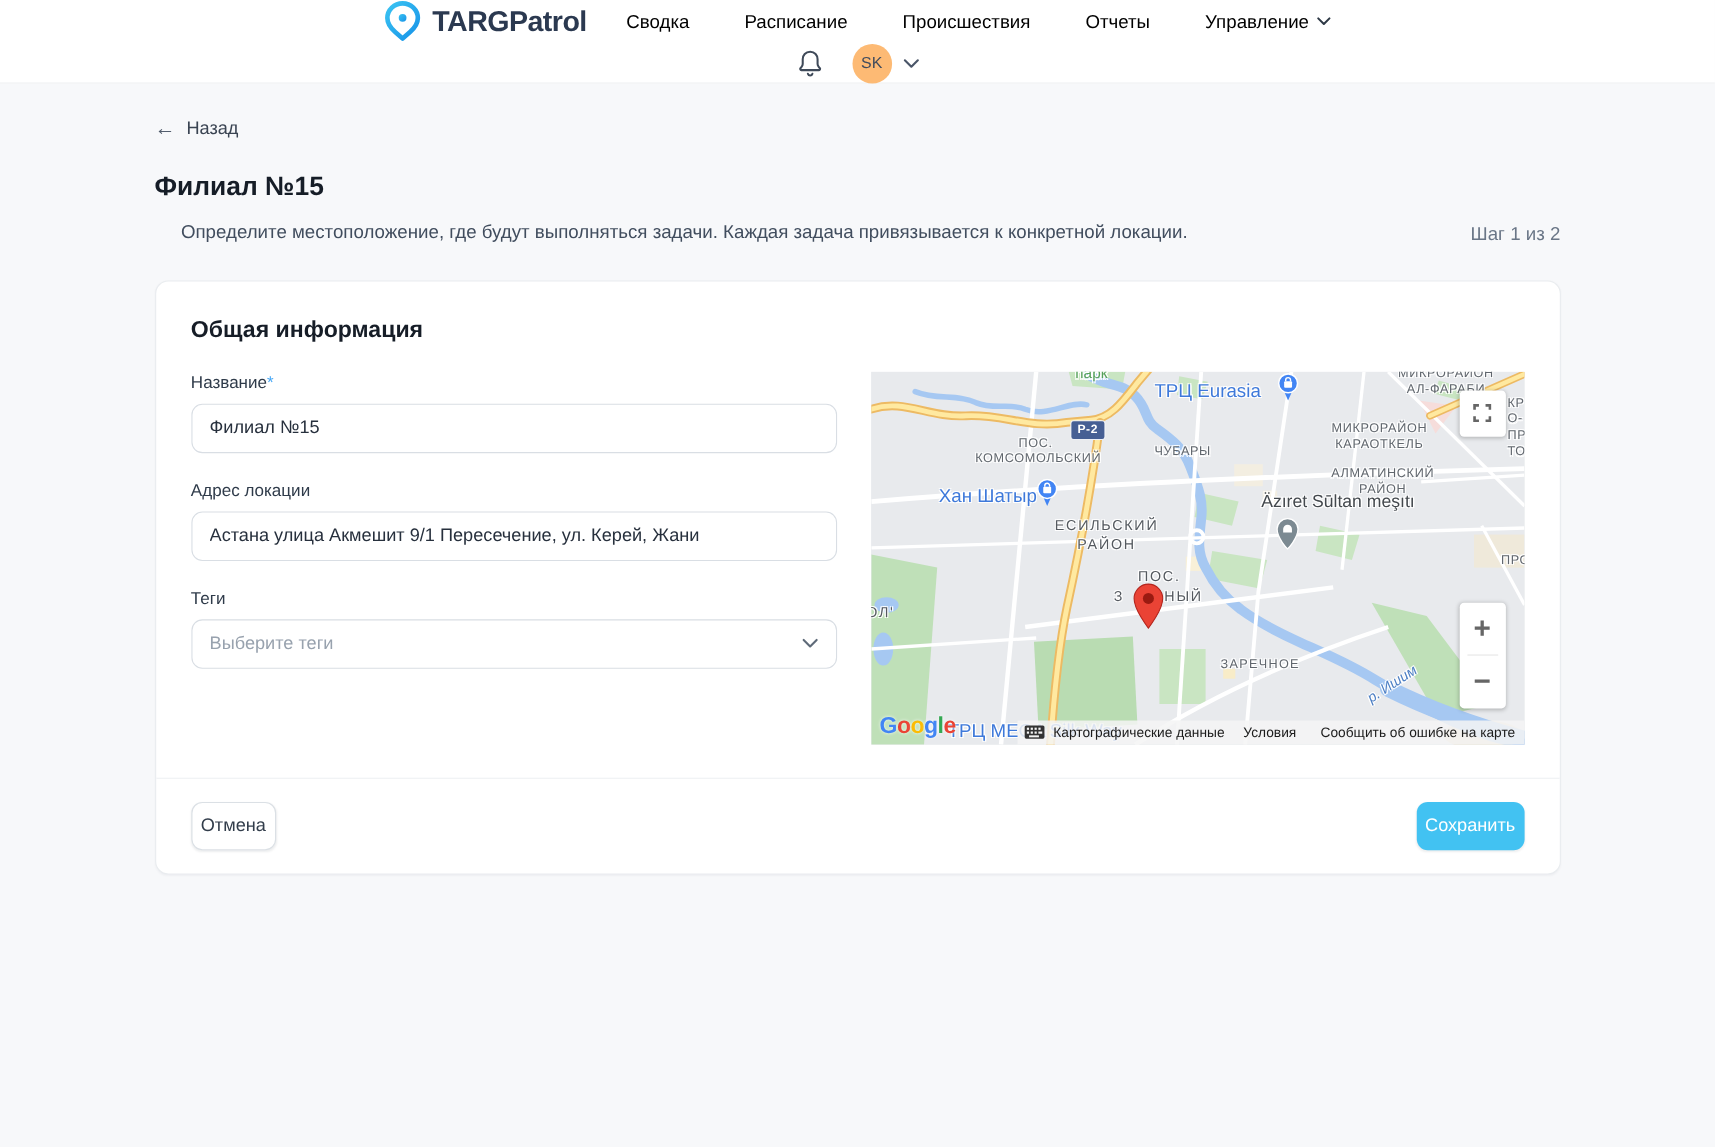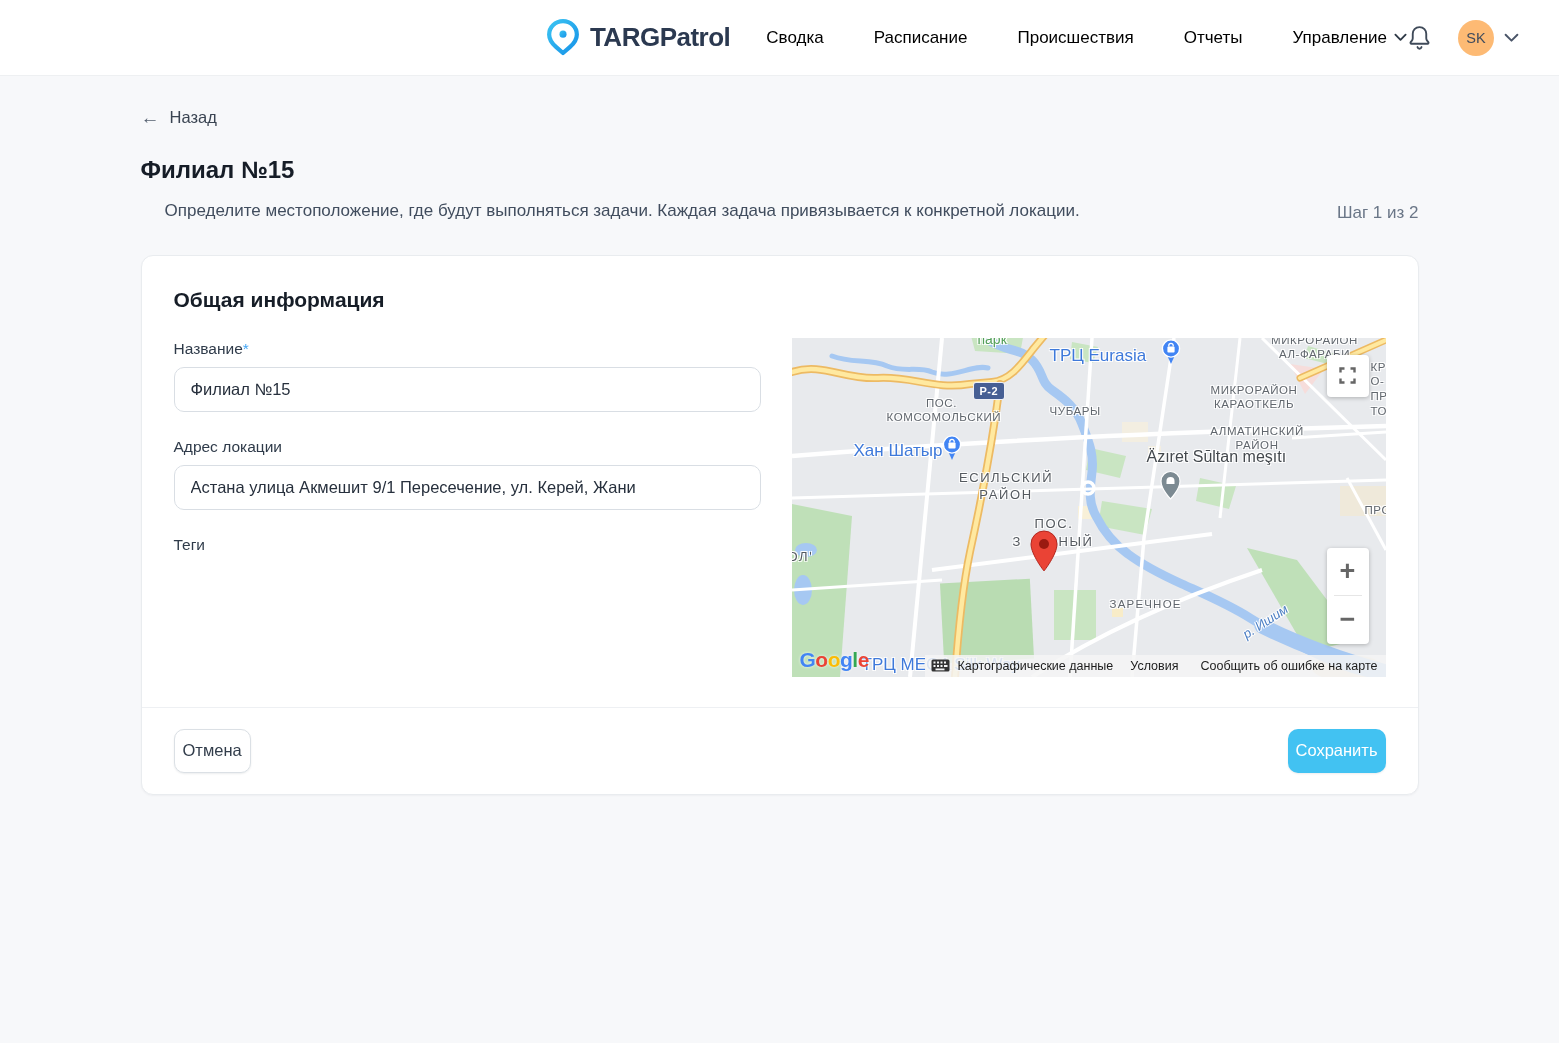--- a/index.html
+++ b/index.html
@@ -1,21 +1,21 @@
 <!DOCTYPE html>
 <html><head>
 <meta charset="utf-8">
 <style>
   * { margin:0; padding:0; box-sizing:border-box; }
   html,body { width:1559px; height:1043px; }
   body { background:#f7f8fa; font-family:"Liberation Sans", sans-serif; color:#1b2430; }
 
   
   .topbar { height:76px; background:#fff; border-bottom:1px solid #eef0f2;
-            display:flex; align-items:center; justify-content:flex-end; padding:0 40px; }
+            display:flex; align-items:center; justify-content:center; padding:0 40px;flex-direction:column; }
   .topbar-left { display:flex; align-items:center; }
   .brand { display:flex; align-items:center; cursor:pointer; }
   .brand-name { font-size:26px; font-weight:800; color:#2b3950; letter-spacing:-0.5px; margin-left:10px; }
   .mainnav { display:flex; align-items:center; gap:50px; margin-left:36px; }
   .nav-item { font-size:17px; color:#000000; font-weight:500; cursor:pointer; text-decoration:none;
               display:inline-flex; align-items:center; gap:7px; }
   .topbar-right { display:flex; align-items:center; }
   .bell-btn { background:none; border:none; cursor:pointer; display:flex; margin-right:26px; }
   .avatar { width:36px; height:36px; border-radius:50%; background:#fdba74; color:#414c5d;
             font-size:14.5px; font-weight:400; display:flex; align-items:center; justify-content:center; cursor:pointer; }
@@ -160,20 +160,28 @@
           <input class="text-input" type="text" value="Филиал №15" style="">
         </div>
 
         <div class="field">
           <label class="field-label">Адрес локации</label>
           <input class="text-input" type="text" value="Астана улица Акмешит 9/1 Пересечение, ул. Керей, Жани" style="">
         </div>
 
         <div class="field">
           <label class="field-label">Теги</label>
+          <div class="select-box">
+            <span class="select-placeholder">Выберите теги</span>
+            <span style="display:flex">
+              <svg width="15" height="10" viewBox="0 0 14 9" fill="none">
+                  <polyline points="1.5,1.5 7,7 12.5,1.5" stroke="#5f6b79" stroke-width="1.8" stroke-linecap="round" stroke-linejoin="round"></polyline>
+                </svg>
+            </span>
+          </div>
         </div>
       </div>
 
       <div class="map">
 
         <svg class="tiles" width="594" height="339" viewBox="0 0 594 339">
           <rect width="594" height="339" fill="#e8eaed"></rect>
 
           <path d="M178,-6 L232,-6 L228,16 L183,13 Z" fill="#c9e5c2"></path>
           <path d="M280,4 L306,9 L301,25 L278,21 Z" fill="#c9e5c2"></path>

